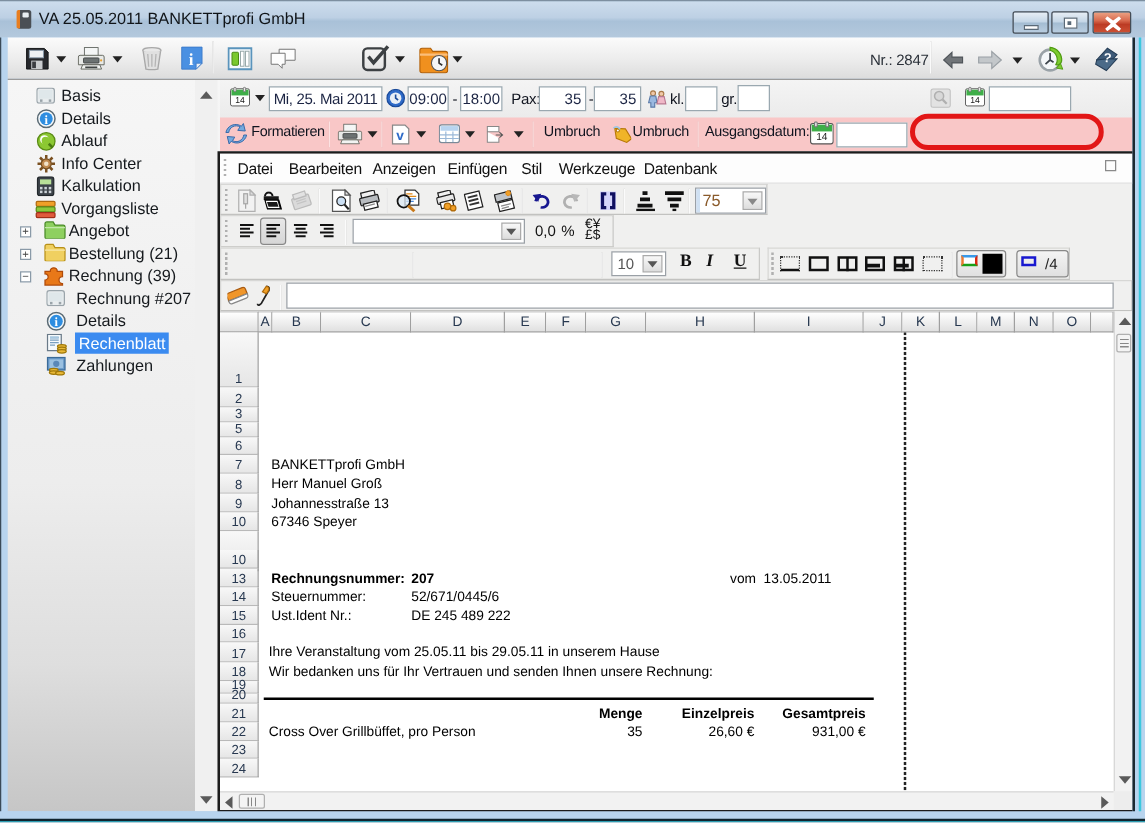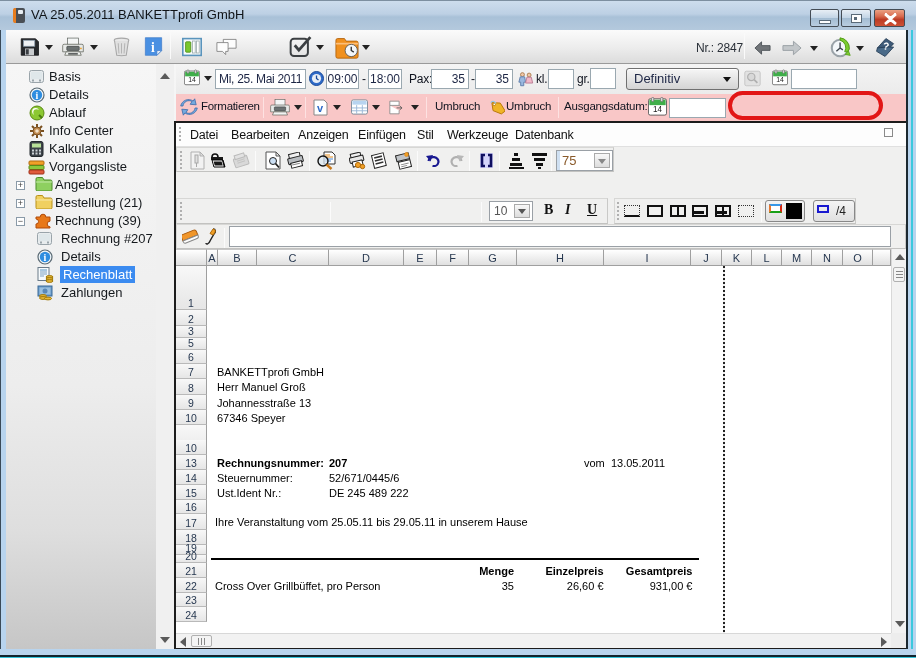--- a/index.html
+++ b/index.html
@@ -294,21 +294,20 @@
     <svg class="abs" style="left:342px;top:6px" width="16" height="19" viewBox="0 0 18 18">
       <circle cx="5" cy="3.5" r="2.2" fill="#f0c8a8" stroke="#a87848"></circle>
         <path d="M2.5 6 h5 l1 6 h-2 v4 h-3.5 v-4 h-2 z" fill="#9ab8e0" stroke="#5a7aa8"></path>
       <circle cx="12.5" cy="4" r="2.2" fill="#f0c8a8" stroke="#a87848"></circle>
         <path d="M10 6.5 h5 l1.5 6.5 h-8 z" fill="#f0b8c8" stroke="#b87890"></path>
     </svg>
     <div class="abs lbl" style="left:360px;top:8px">kl.</div>
     <div class="abs field" style="left:372px;top:5px;width:26px;height:20px"></div>
     <div class="abs lbl" style="left:401px;top:8px">gr.</div>
     <div class="abs field" style="left:414px;top:4px;width:26px;height:21px"></div>
-    <div class="abs combo" style="left:450px;top:4px;width:113px;height:22px;line-height:20px;padding-left:7px;color:#1c2544">Definitiv<span class="ca"></span></div>
     <svg class="abs" style="left:568px;top:6px" width="17" height="17" viewBox="0 0 21 20">
         <rect x="1" y="1" width="19" height="18" rx="2" fill="#e2e2e2" stroke="#c0c0c0"></rect>
         <circle cx="9" cy="8" r="4.5" fill="#d8d8d8" stroke="#b0b0b0" stroke-width="1.5"></circle>
         <path d="M12.5 11.5 l4 4" stroke="#b0b0b0" stroke-width="2.2"></path>
       </svg>
     <svg class="abs" style="left:596px;top:5px" width="16" height="17" viewBox="0 0 21 21">
       <rect x="0.5" y="2" width="20" height="18" rx="2" fill="#fff" stroke="#555"></rect>
       <rect x="1.5" y="3" width="18" height="6" fill="#3fae49"></rect>
       <rect x="4" y="0.5" width="2.4" height="4.5" rx="1" fill="#e8e8e8" stroke="#777"></rect>
       <rect x="14" y="0.5" width="2.4" height="4.5" rx="1" fill="#e8e8e8" stroke="#777"></rect>
@@ -477,20 +476,45 @@
       <div class="abs vsepA" style="left:292px"></div>
       <div class="abs vsepA" style="left:322px"></div>
       <div class="abs vsepA" style="left:374px"></div>
       <div class="abs" style="left:379px;top:2px;width:57px;height:21px;background:#fff;border:1px solid #9aa0a6;">
         <div class="abs" style="left:0;top:0;width:3px;height:19px;background:#cfe0f2"></div>
         <div class="abs" style="left:5px;top:2px;font-size:13px;color:#8a5a2a">75</div>
         <div class="abs" style="right:2px;top:2px;width:16px;height:15px;background:linear-gradient(#f8f8f8,#ddd);border:1px solid #aaa">
             <div class="abs" style="left:3px;top:5px;width:0;height:0;border-left:4px solid transparent;border-right:4px solid transparent;border-top:5px solid #888"></div>
           </div>
       </div>
+    </div>
+    <div class="abs tstrip" id="tbB">
+        <div class="grip" style="left:3px;top:3px;height:18px"></div>
+      <svg class="abs" style="left:15px;top:6px" width="11" height="12" viewBox="0 0 11 12">
+          <path d="M0 1 h11 M0 4 h8 M0 7 h11 M0 10 h8" stroke="#111" stroke-width="1.6"></path>
+        </svg>
+      <div class="abs" style="left:31px;top:1px;width:21px;height:22px;background:linear-gradient(#e8e8e8,#d6d6d6);border:1px solid #888;border-radius:3px"></div>
+      <svg class="abs" style="left:36px;top:6px" width="11" height="12" viewBox="0 0 11 12">
+          <path d="M0 1 h11 M0 4 h8 M0 7 h11 M0 10 h8" stroke="#111" stroke-width="1.6"></path>
+        </svg>
+      <svg class="abs" style="left:58px;top:6px" width="11" height="12" viewBox="0 0 11 12">
+          <path d="M0 1 h11 M1.5 4 h8 M0 7 h11 M1.5 10 h8" stroke="#111" stroke-width="1.6"></path>
+        </svg>
+      <svg class="abs" style="left:79px;top:6px" width="11" height="12" viewBox="0 0 11 12">
+          <path d="M0 1 h11 M3 4 h8 M0 7 h11 M3 10 h8" stroke="#111" stroke-width="1.6"></path>
+        </svg>
+      <div class="abs vsepA" style="left:99px"></div>
+      <div class="abs" style="left:105px;top:2px;width:138px;height:20px;background:#fff;border:1px solid #9aa0a6;">
+        <div class="abs" style="right:2px;top:2px;width:16px;height:14px;background:linear-gradient(#f8f8f8,#ddd);border:1px solid #aaa">
+            <div class="abs" style="left:3px;top:4px;width:0;height:0;border-left:4px solid transparent;border-right:4px solid transparent;border-top:5px solid #555"></div>
+          </div>
+      </div>
+      <div class="abs" style="left:251px;top:5px;font-size:12px;color:#111">0,0</div>
+      <div class="abs" style="left:272px;top:5px;font-size:12px;color:#111">%</div>
+      <div class="abs" style="left:291px;top:2px;font-size:11px;color:#111;line-height:9px">€¥<br>£$</div>
     </div>
     <div class="abs tstrip" id="tbC1">
         <div class="grip" style="left:3px;top:3px;height:18px"></div>
       <div class="abs vsepA" style="left:153px"></div>
       <div class="abs vsepA" style="left:304px"></div>
       <div class="abs" style="left:312px;top:2px;width:44px;height:20px;background:#fff;border:1px solid #9aa0a6;">
         <div class="abs" style="left:4px;top:2px;font-size:12px;color:#555">10</div>
         <div class="abs" style="right:2px;top:2px;width:16px;height:14px;background:linear-gradient(#f8f8f8,#ddd);border:1px solid #aaa">
             <div class="abs" style="left:3px;top:4px;width:0;height:0;border-left:4px solid transparent;border-right:4px solid transparent;border-top:5px solid #555"></div>
           </div>
@@ -585,20 +609,21 @@
       <div class="ct" style="left:41px;top:147.5px">Johannesstraße 13</div>
       <div class="ct" style="left:41px;top:162.5px">67346 Speyer</div>
       <div class="ct ctb" style="left:41px;top:207.5px">Rechnungsnummer:</div>
       <div class="ct ctb" style="left:153px;top:207.5px">207</div>
       <div class="ct" style="left:408px;top:207.5px">vom&nbsp;&nbsp;13.05.2011</div>
       <div class="ct" style="left:41px;top:223px">Steuernummer:</div>
       <div class="ct" style="left:153px;top:223px">52/671/0445/6</div>
       <div class="ct" style="left:41px;top:237.5px">Ust.Ident Nr.:</div>
       <div class="ct" style="left:153px;top:237.5px">DE 245 489 222</div>
       <div class="ct" style="left:39px;top:267px">Ihre Veranstaltung vom 25.05.11 bis 29.05.11 in unserem Hause</div>
+      <div class="ct" style="left:39px;top:282.5px">Wir bedanken uns für Ihr Vertrauen und senden Ihnen unsere Rechnung:</div>
       <div class="abs" style="left:35px;top:309px;width:488px;height:1.5px;background:#000"></div>
       <div class="ct ctb ctr" style="left:238px;top:315.5px;width:100px">Menge</div>
       <div class="ct ctb ctr" style="left:327.5px;top:315.5px;width:100px">Einzelpreis</div>
       <div class="ct ctb ctr" style="left:416.5px;top:315.5px;width:100px">Gesamtpreis</div>
       <div class="ct" style="left:39px;top:331px">Cross Over Grillbüffet, pro Person</div>
       <div class="ct ctr" style="left:238px;top:331px;width:100px">35</div>
       <div class="ct ctr" style="left:327.5px;top:331px;width:100px">26,60 €</div>
       <div class="ct ctr" style="left:416.5px;top:331px;width:100px">931,00 €</div>
     </div>
     <div class="abs" id="vsb">

